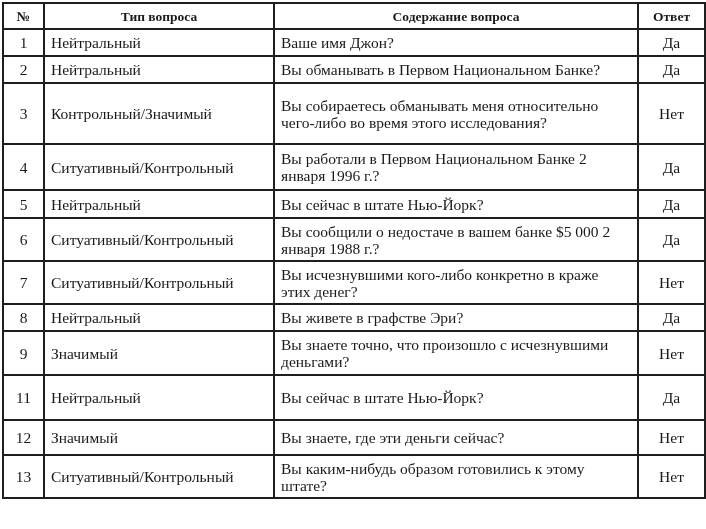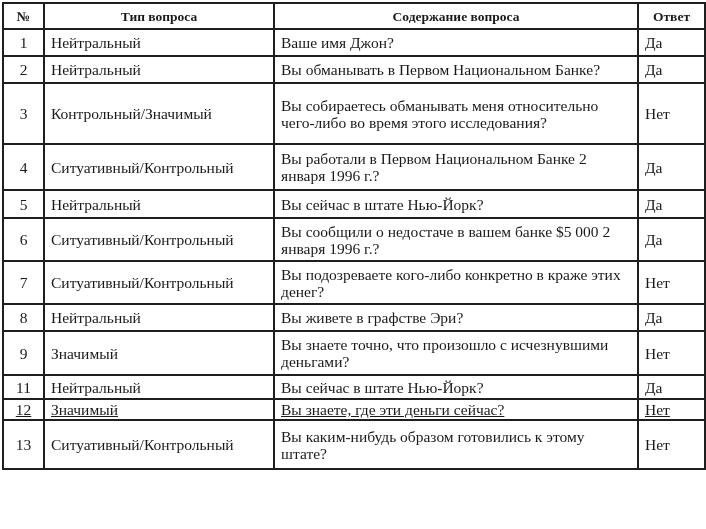--- a/index.html
+++ b/index.html
@@ -15,21 +15,21 @@
   table.q td, table.q th {
     border: 2px solid #1e1e1e;
     padding: 0 6px;
     vertical-align: middle;
     line-height: 17px;
   }
   table.q th {
     font-weight: bold; font-size: 13.5px; height: 24px; text-align: center;
   }
   td.num { text-align: center; padding: 0; }
-  td.ans { }
+  td.ans { text-align: center; }
   col.c1 { width: 41px; }
   col.c2 { width: 230px; }
   col.c3 { width: 364px; }
   col.c4 { width: 67px; }
 </style>
 </head>
 <body>
 
 <table class="q">
   <colgroup>
@@ -73,53 +73,53 @@
       </tr>
       <tr style="height: 28px;">
         <td class="num">5</td>
         <td>Нейтральный</td>
         <td>Вы сейчас в штате Нью-Йорк?</td>
         <td class="ans">Да</td>
       </tr>
       <tr style="height: 43px;">
         <td class="num">6</td>
         <td>Ситуативный/Контрольный</td>
-        <td>Вы сообщили о недостаче в вашем банке $5 000 2 января 1996 г.?</td>
+        <td>Вы сообщили о недостаче в вашем банке $5 000 2 января 1988 г.?</td>
         <td class="ans">Да</td>
       </tr>
       <tr style="height: 43px;">
         <td class="num">7</td>
         <td>Ситуативный/Контрольный</td>
-        <td>Вы подозреваете кого-либо конкретно в краже этих денег?</td>
+        <td>Вы исчезнувшими кого-либо конкретно в краже этих денег?</td>
         <td class="ans">Нет</td>
       </tr>
       <tr style="height: 27px;">
         <td class="num">8</td>
         <td>Нейтральный</td>
         <td>Вы живете в графстве Эри?</td>
         <td class="ans">Да</td>
       </tr>
       <tr style="height: 44px;">
         <td class="num">9</td>
         <td>Значимый</td>
         <td>Вы знаете точно, что произошло с исчезнувшими деньгами?</td>
         <td class="ans">Нет</td>
       </tr>
-      <tr style="height: 24px;">
+      <tr style="height: 45px;">
         <td class="num">11</td>
         <td>Нейтральный</td>
         <td>Вы сейчас в штате Нью-Йорк?</td>
         <td class="ans">Да</td>
       </tr>
-      <tr style="height: 21px; text-decoration: underline;">
+      <tr style="height: 35px;">
         <td class="num">12</td>
         <td>Значимый</td>
         <td>Вы знаете, где эти деньги сейчас?</td>
         <td class="ans">Нет</td>
       </tr>
-      <tr style="height: 49px;">
+      <tr style="height: 43px;">
         <td class="num">13</td>
         <td>Ситуативный/Контрольный</td>
         <td>Вы каким-нибудь образом готовились к этому штате?</td>
         <td class="ans">Нет</td>
       </tr>
     </tbody>
 </table>
 
 </body></html>

